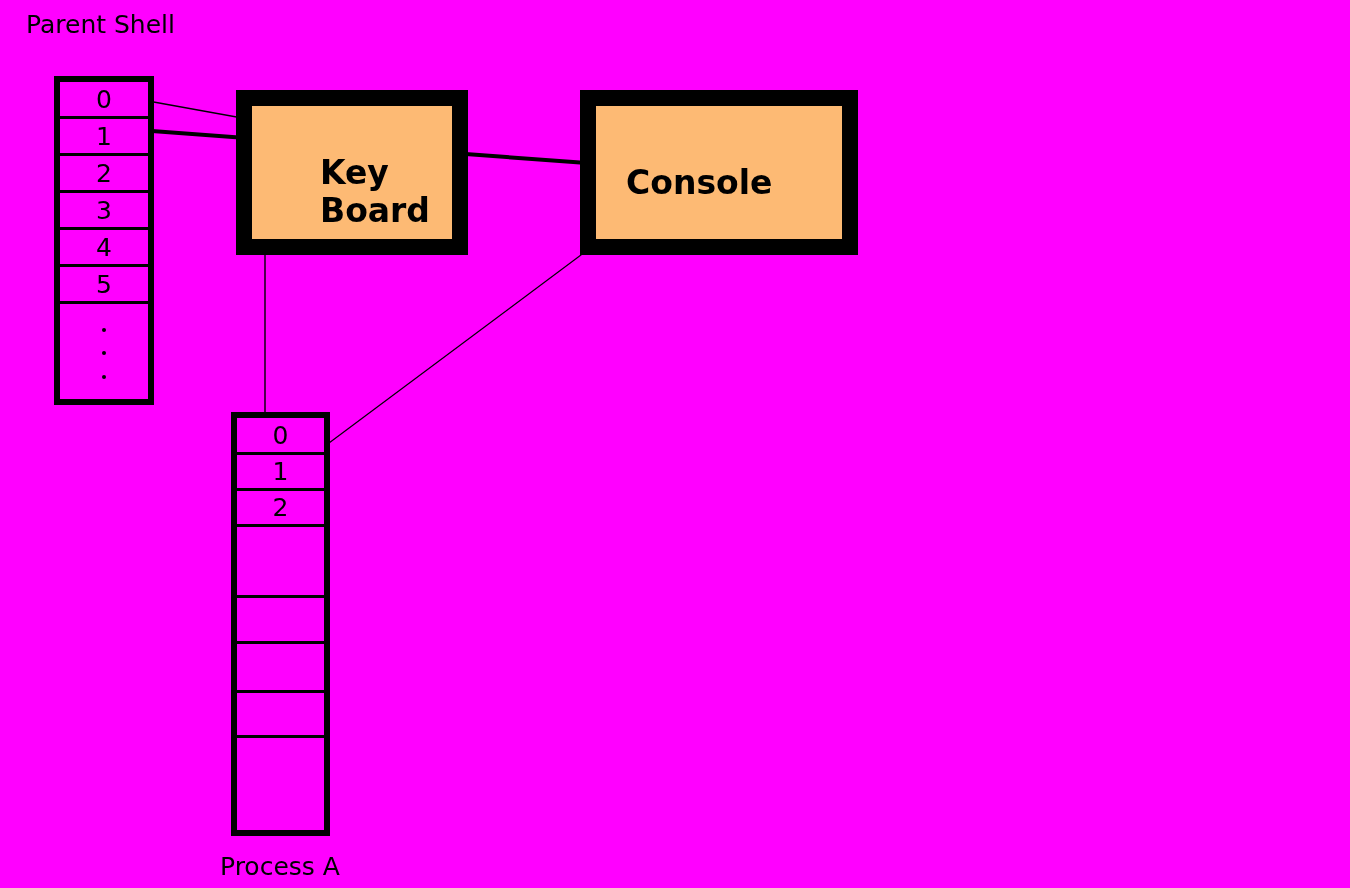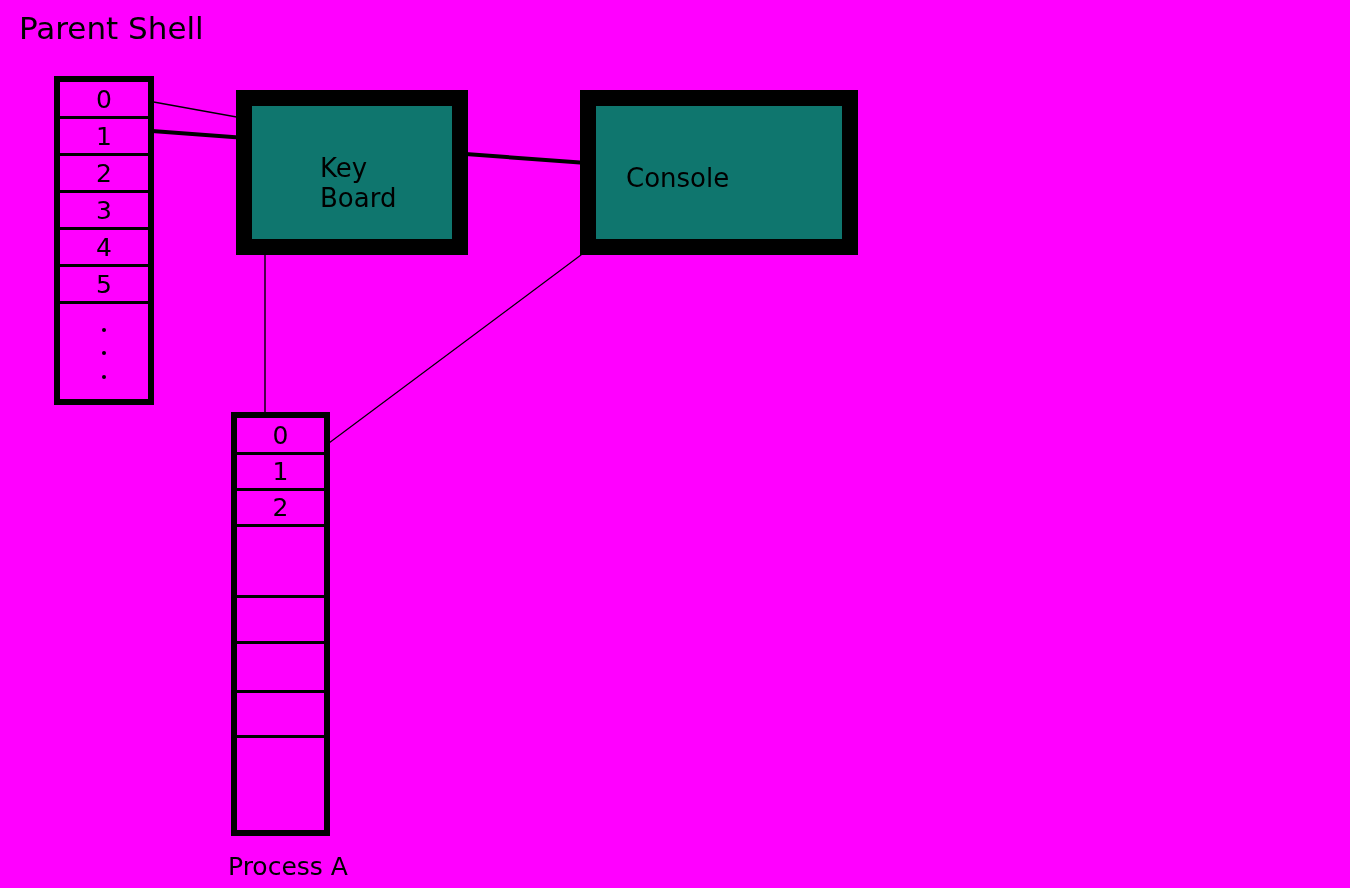--- a/index.html
+++ b/index.html
@@ -21,26 +21,26 @@
     height: 888px;
   }
   .lbl {
     position: absolute;
     color: #000;
     white-space: nowrap;
     font-family: "DejaVu Sans", sans-serif;
     font-weight: 400;
   }
   #parent-shell-label {
-    left: 19px;
+    left: 26px;
     top: 10px;
-    font-size: 31px;
+    font-size: 25px;
   }
   #process-a-label {
-    left: 228px;
+    left: 220px;
     top: 852px;
     font-size: 25px;
   }
   .fdtable {
     position: absolute;
     box-sizing: border-box;
     background: #ff00ff;
     border: 6px solid #000;
     display: flex;
     flex-direction: column;
@@ -78,25 +78,26 @@
   }
   .fdrow.dots .dot {
     width: 4px;
     height: 4px;
     background: #000;
     border-radius: 50%;
   }
   .devbox {
     position: absolute;
     box-sizing: border-box;
-    background: #0f766e;
+    background: #fdba74;
     border: 16px solid #000;
     color: #000;
-    font-size: 26px;
+    font-size: 33px;
     line-height: 1.15;
+    font-weight: bold;
   }
   #keyboard-box {
     left: 236px;
     top: 90px;
     width: 232px;
     height: 165px;
   }
   #console-box {
     left: 580px;
     top: 90px;

